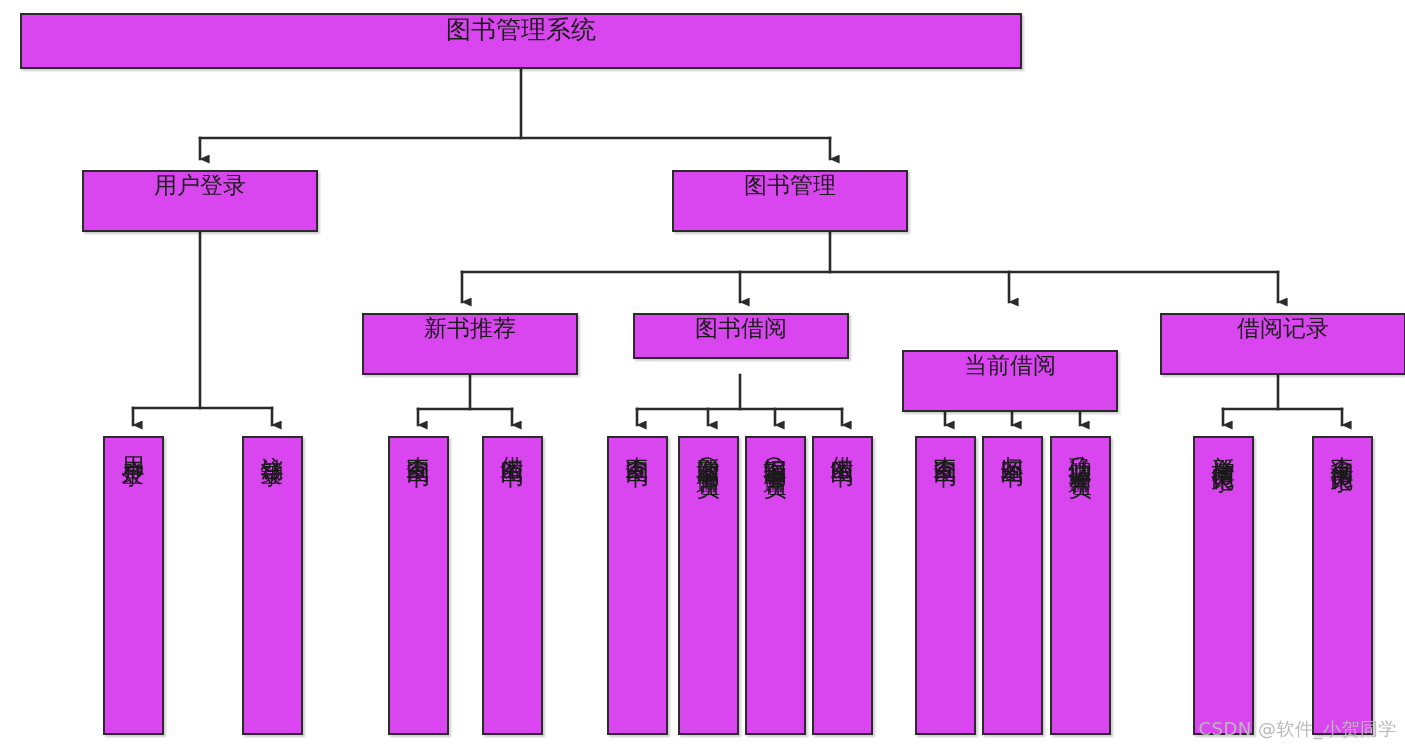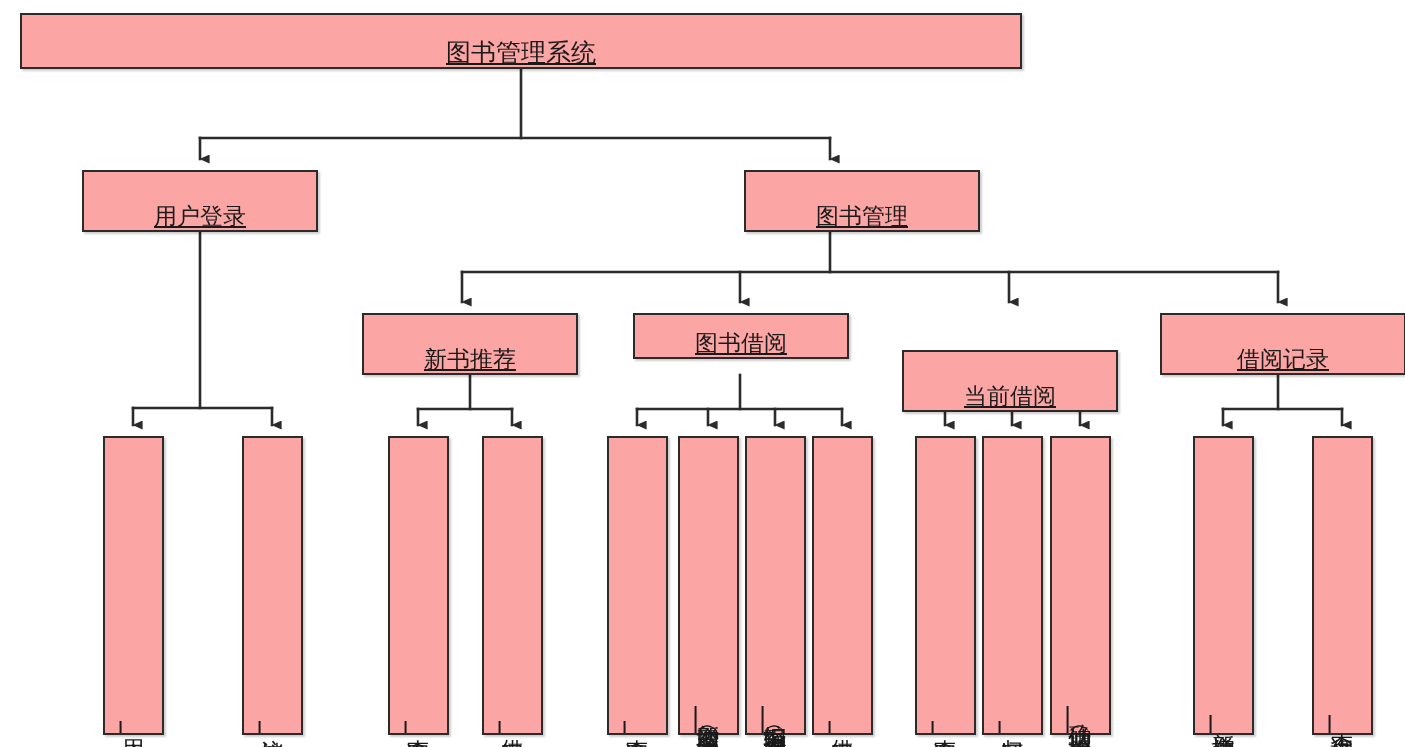--- a/index.html
+++ b/index.html
@@ -22,27 +22,26 @@
   svg#tree-svg {
     position: absolute;
     top: 0; left: 0;
     width: 1405px;
     height: 747px;
   }
   .node-box {
     position: absolute;
     box-sizing: border-box;
     border: 2px solid #2b2b2b;
-    background: #fca5a5;
+    background: #d946ef;
     box-shadow: 2px 2px 2px rgba(0,0,0,0.20);
     display: flex;
-    align-items: flex-end;
+    align-items: flex-start;
     justify-content: center;
     color: #1a1a1a;
-    text-decoration: underline;
   }
   .node-label {
     white-space: pre;
     line-height: 1.18;
     text-align: center;
   }
   .node-root .node-label { font-size: 25px; }
   .node-l2 .node-label { font-size: 23px; }
   .node-l3 .node-label { font-size: 23px; }
   .node-leaf {
@@ -115,21 +114,21 @@
       </g>
   </svg>
 
   <div id="nodes-layer">
       <div class="node-box node-root" style="left: 20px; top: 13px; width: 1002px; height: 56px;">
         <span class="node-label">图书管理系统</span>
       </div>
       <div class="node-box node-l2" style="left: 82px; top: 170px; width: 236px; height: 62px;">
         <span class="node-label">用户登录</span>
       </div>
-      <div class="node-box node-l2" style="left: 744px; top: 170px; width: 236px; height: 62px;">
+      <div class="node-box node-l2" style="left: 672px; top: 170px; width: 236px; height: 62px;">
         <span class="node-label">图书管理</span>
       </div>
       <div class="node-box node-l3" style="left: 362px; top: 313px; width: 216px; height: 62px;">
         <span class="node-label">新书推荐</span>
       </div>
       <div class="node-box node-l3" style="left: 633px; top: 313px; width: 216px; height: 46px;">
         <span class="node-label">图书借阅</span>
       </div>
       <div class="node-box node-l3" style="left: 902px; top: 313px; width: 216px; height: 62px; margin-top: 37px;">
         <span class="node-label">当前借阅</span>
@@ -171,13 +170,14 @@
         <span class="node-label">确认归还（管理员）</span>
       </div>
       <div class="node-box node-leaf" style="left: 1193px; top: 436px; width: 61px; height: 299px;">
         <span class="node-label">新增借阅记录</span>
       </div>
       <div class="node-box node-leaf" style="left: 1312px; top: 436px; width: 61px; height: 299px;">
         <span class="node-label">查询借阅记录</span>
       </div>
     </div>
 
+  <div id="watermark">CSDN @软件_小贺同学</div>
 </div>
 
 </body></html>

